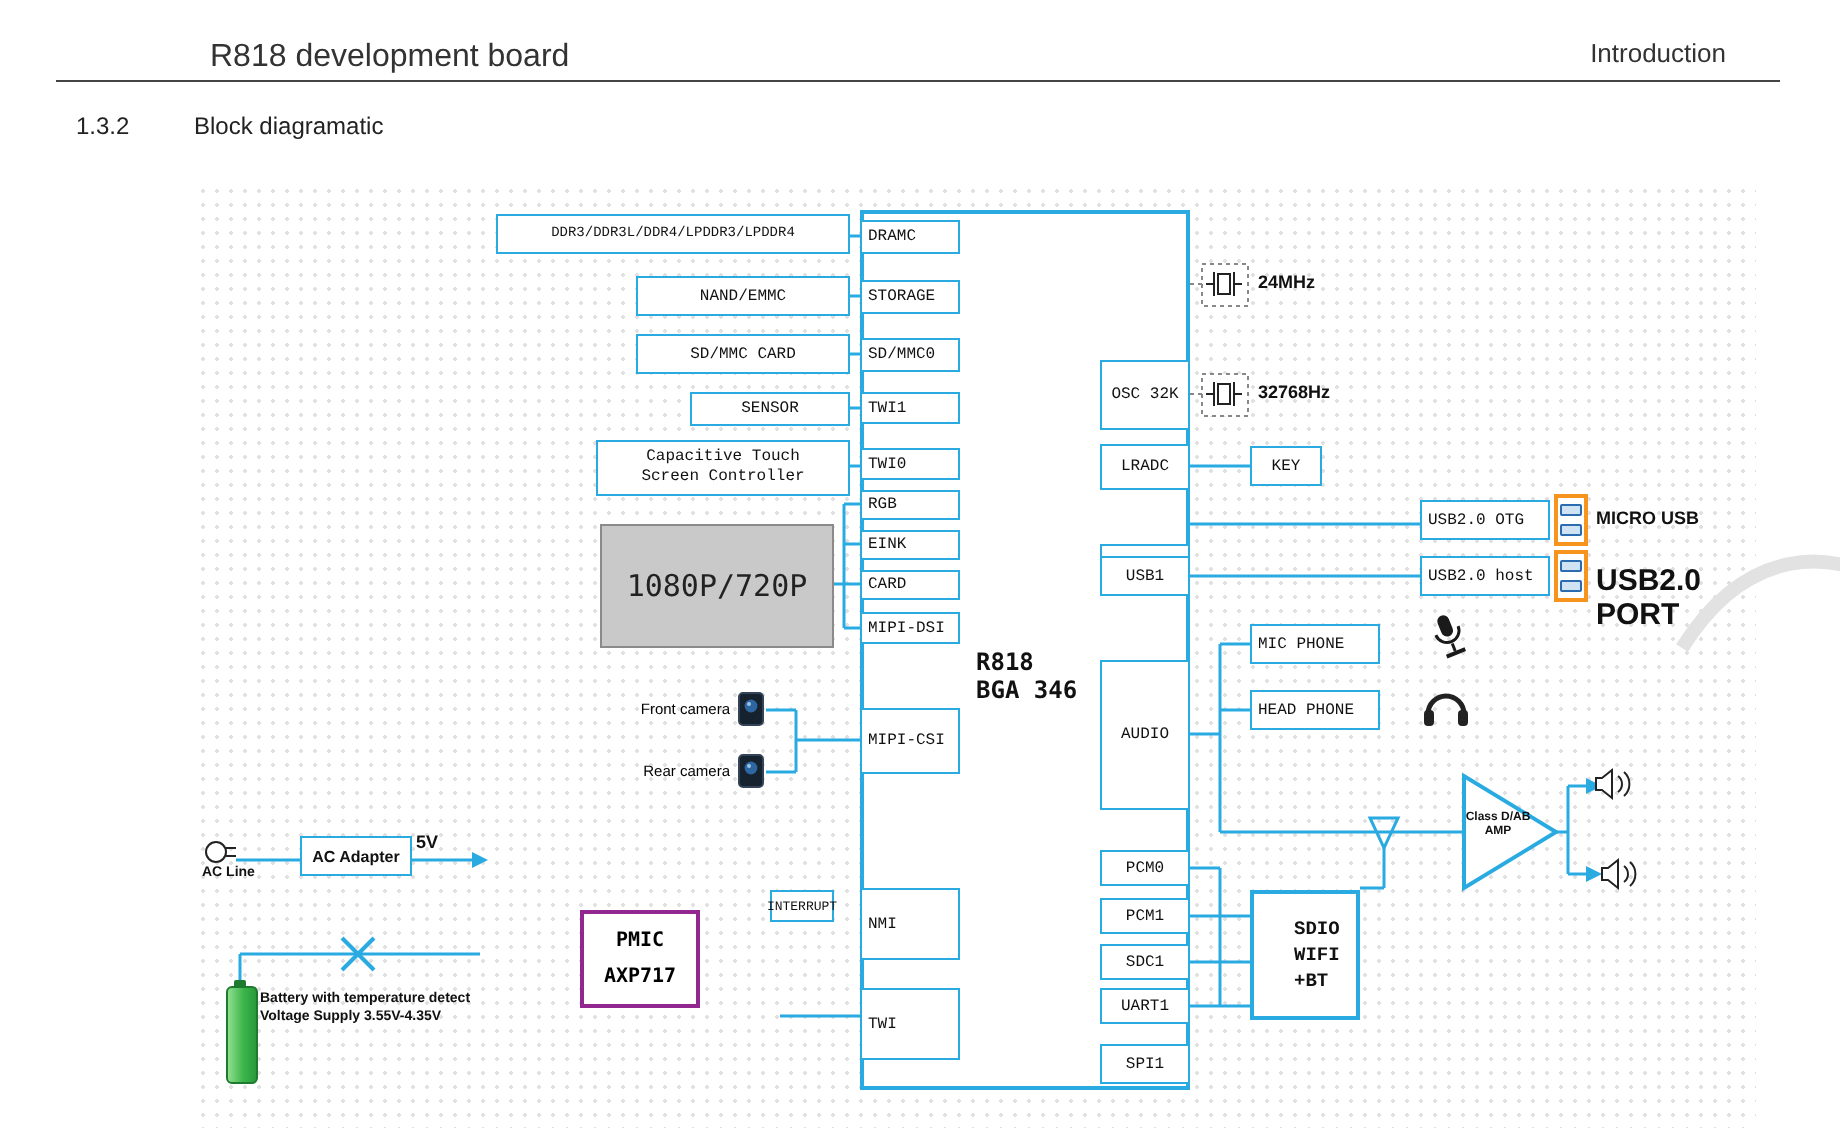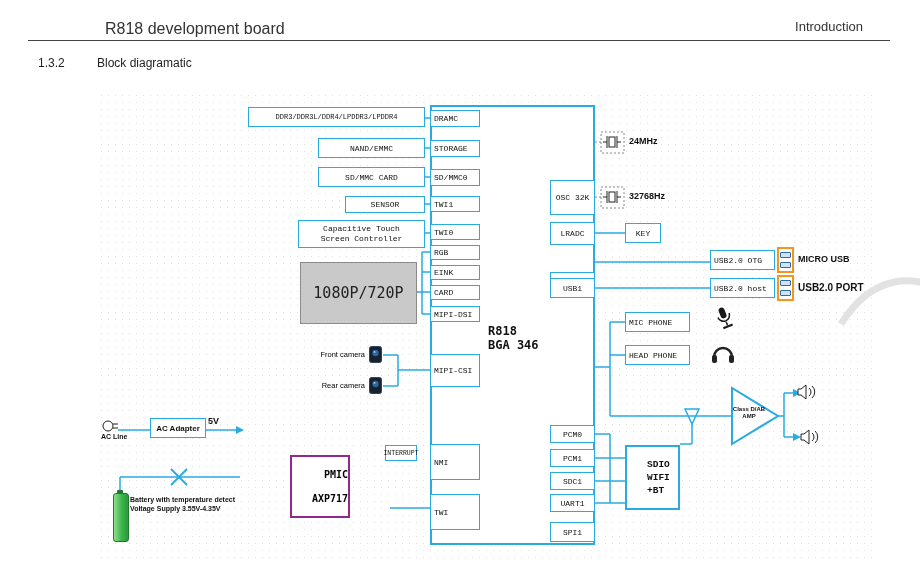--- a/index.html
+++ b/index.html
@@ -24,22 +24,22 @@
   #chipbox{left:332px;top:13px;width:165px;height:440px;z-index:1;}
   .chip-title{position:absolute;left:390px;top:232px;width:62px;text-align:left;z-index:2;
               font-family:"DejaVu Sans Mono",monospace;font-weight:bold;font-size:12px;line-height:14px;color:#111;}
   #graybox{position:absolute;left:202px;top:170px;width:115px;height:60px;background:#c9c9c9;
            border:1px solid #8a8a8a;display:flex;align-items:center;justify-content:center;
            font-family:"DejaVu Sans Mono",monospace;font-size:15px;color:#222;z-index:2;}
   .orangebox{position:absolute;box-sizing:border-box;border:2px solid #F7941D;background:#fff;
              display:flex;flex-direction:column;align-items:center;justify-content:space-evenly;z-index:2;}
   .usbconn{width:11px;height:6px;border:1px solid #2B6CB0;background:#cfe3f5;box-sizing:border-box;
            border-radius:1px;}
-  #pmicbox{position:absolute;left:192px;top:363px;width:60px;height:63px;border:2px solid #92278F;
-           background:#fff;box-sizing:border-box;display:flex;flex-direction:column;align-items:flex-end;
+  #pmicbox{position:absolute;left:192px;top:363px;width:60px;height:49px;border:2px solid #92278F;
+           background:#fff;box-sizing:border-box;display:flex;flex-direction:column;align-items:center;
            justify-content:space-evenly;font-family:"DejaVu Sans Mono",monospace;font-weight:bold;
            font-size:10px;z-index:3;}
   #battery{position:absolute;left:15px;top:401px;width:14px;height:47px;border:1px solid #1d7a2e;
            border-radius:3px;background:linear-gradient(90deg,#8fdf8f,#3CB54A 55%,#2a9a3c);z-index:2;}
   #battery:before{content:"";position:absolute;left:3px;top:-4px;width:6px;height:4px;background:#1d7a2e;
            border-radius:1px;}
   #watermark{position:absolute;left:735px;top:170px;z-index:0;}
 </style>
 </head>
 <body>
@@ -149,20 +149,21 @@
   <div class="bluebox port-l" style="top:193px;height:15px;">CARD</div>
   <div class="bluebox port-l" style="top:214px;height:16px;">MIPI-DSI</div>
   <div class="bluebox port-l" style="top:262px;height:33px;">MIPI-CSI</div>
   <div class="bluebox port-l" style="top:352px;height:36px;">NMI</div>
   <div class="bluebox port-l" style="top:402px;height:36px;">TWI</div>
 
   <div class="bluebox port-r" style="top:88px;height:35px;">OSC 32K</div>
   <div class="bluebox port-r" style="top:130px;height:23px;">LRADC</div>
   <div class="bluebox port-r" style="top:160px;height:20px;margin-top:20px;">USB0</div>
   <div class="bluebox port-r" style="top:186px;height:20px;">USB1</div>
+  <div class="bluebox port-r" style="top:238px;height:75px;">AUDIO</div>
   <div class="bluebox port-r" style="top:333px;height:18px;">PCM0</div>
   <div class="bluebox port-r" style="top:357px;height:18px;">PCM1</div>
   <div class="bluebox port-r" style="top:380px;height:18px;">SDC1</div>
   <div class="bluebox port-r" style="top:402px;height:18px;">UART1</div>
   <div class="bluebox port-r" style="top:430px;height:20px;">SPI1</div>
 
   <div class="bluebox ctr" style="left:150px;top:15px;width:177px;height:20px;font-size:7px;">DDR3/DDR3L/DDR4/LPDDR3/LPDDR4</div>
   <div class="bluebox ctr" style="left:220px;top:75px;width:107px;height:20px;font-size:8px;">SD/MMC CARD</div>
   <div class="bluebox ctr" style="left:220px;top:46px;width:107px;height:20px;font-size:8px;">NAND/EMMC</div>
   <div class="bluebox ctr" style="left:247px;top:104px;width:80px;height:17px;font-size:8px;">SENSOR</div>
@@ -214,21 +215,21 @@
     <div class="usbconn"></div>
     <div class="usbconn"></div>
   </div>
   <div class="lbl" style="left:700px;top:162px;font-size:9px;">MICRO USB</div>
 
   <div class="bluebox" style="left:612px;top:186px;width:65px;height:20px;font-size:8px;padding-left:3px;">USB2.0 host</div>
   <div class="orangebox" style="left:679px;top:183px;width:17px;height:26px;">
     <div class="usbconn"></div>
     <div class="usbconn"></div>
   </div>
-  <div class="lbl" style="left:700px;top:190px;font-size:10px;">USB2.0 PORT</div>
+  <div class="lbl" style="left:700px;top:190px;font-size:15px;">USB2.0 PORT</div>
 
   <div class="bluebox" style="left:527px;top:220px;width:65px;height:20px;font-size:8px;padding-left:3px;">MIC PHONE</div>
   <svg class="abs" style="left:618px;top:214px;z-index:2;transform:rotate(-22deg);" width="18" height="26">
     <rect x="6" y="1" width="6" height="11" rx="3" fill="#1a1a1a"></rect>
     <path d="M3,9 a6,6 0 0 0 12,0" fill="none" stroke="#1a1a1a" stroke-width="1.5"></path>
     <line x1="9" y1="16" x2="9" y2="20" stroke="#1a1a1a" stroke-width="1.5"></line>
     <line x1="4" y1="21" x2="14" y2="21" stroke="#1a1a1a" stroke-width="2"></line>
   </svg>
   <div class="bluebox" style="left:527px;top:253px;width:65px;height:20px;font-size:8px;padding-left:3px;">HEAD PHONE</div>
   <svg class="abs" style="left:613px;top:251px;z-index:2;" width="24" height="22">

